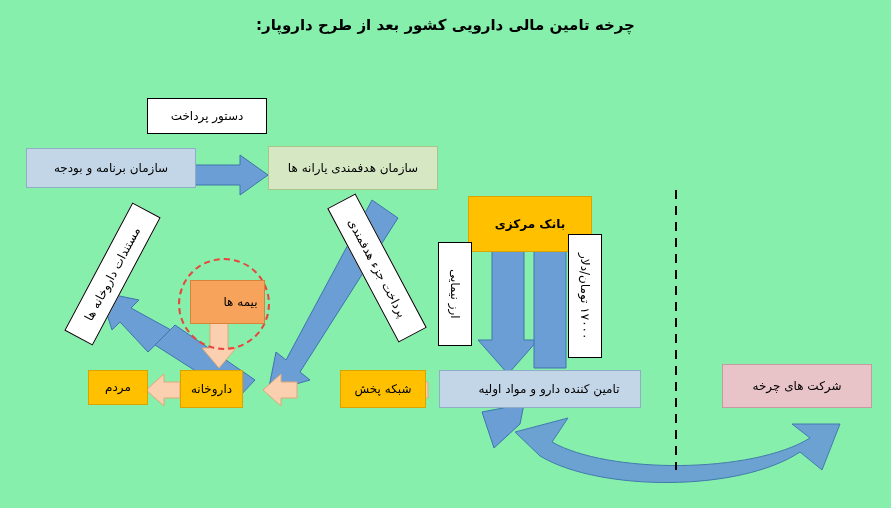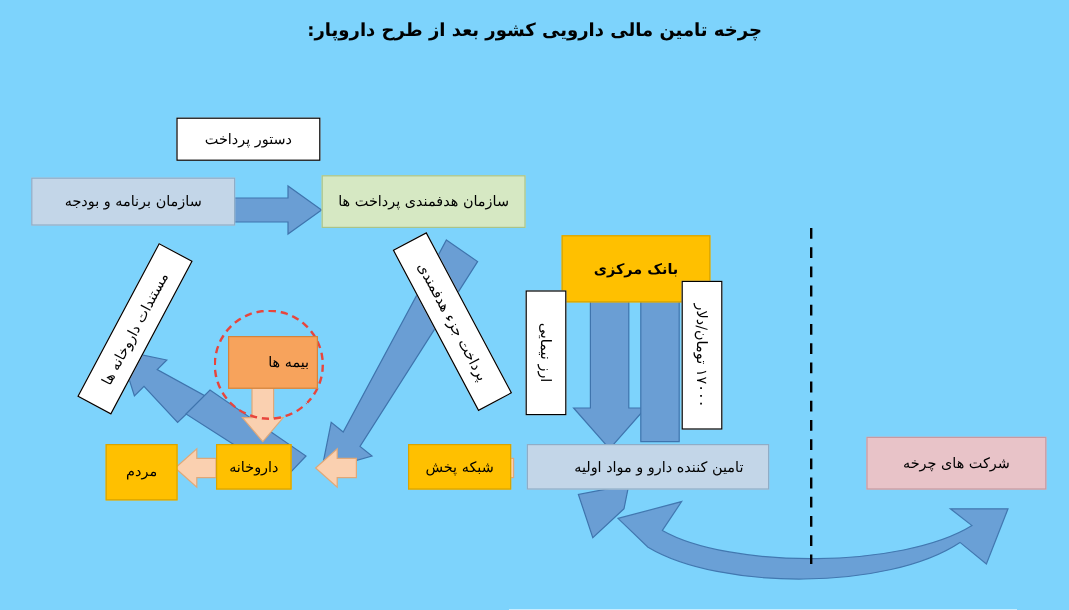--- a/index.html
+++ b/index.html
@@ -8,21 +8,21 @@
     background: #ffffff;
   }
   body {
     font-family: "DejaVu Sans", "Liberation Sans", sans-serif;
   }
   #canvas {
     position: relative;
     width: 891px;
     height: 508px;
     overflow: hidden;
-    background: #7dd3fc;
+    background: #86efac;
   }
   .title {
     position: absolute;
     top: 16px;
     left: 0;
     width: 891px;
     text-align: center;
     font-size: 15px;
     font-weight: bold;
     color: #000000;
@@ -160,21 +160,21 @@
 
   <div class="node box-plain" style="left:147px; top:98px; width:120px; height:36px;">
     <span>دستور پرداخت</span>
   </div>
 
   <div class="node box-blue" style="left:14px; top:148px; width:170px; height:40px;">
     <span>سازمان برنامه و بودجه</span>
   </div>
 
   <div class="node box-green" style="left:268px; top:146px; width:170px; height:44px;">
-    <span>سازمان هدفمندی پرداخت ها</span>
+    <span>سازمان هدفمندی یارانه ها</span>
   </div>
 
   <div class="node box-yellow" style="left:468px; top:148px; width:124px; height:56px;margin-top:48px;">
     <span>بانک مرکزی</span>
   </div>
 
   <div class="node box-plain rot-neg60" style="left:40px; top:258px; width:145px; height:32px;">
     <span>مستندات داروخانه ها</span>
   </div>
 
@@ -199,21 +199,21 @@
   </div>
 
   <div class="node box-amber" style="left:296px; top:370px; width:86px; height:38px;margin-left:44px;">
     <span>شبکه پخش</span>
   </div>
 
   <div class="node box-amber" style="left:180px; top:370px; width:63px; height:38px;">
     <span>داروخانه</span>
   </div>
 
-  <div class="node box-amber" style="left:88px; top:370px; width:60px; height:47px;">
+  <div class="node box-amber" style="left:88px; top:370px; width:60px; height:35px;">
     <span>مردم</span>
   </div>
 
   <div class="node box-pink" style="left:722px; top:364px; width:150px; height:44px;">
     <span>شرکت های چرخه</span>
   </div>
 
 </div>
 
 </body></html>

